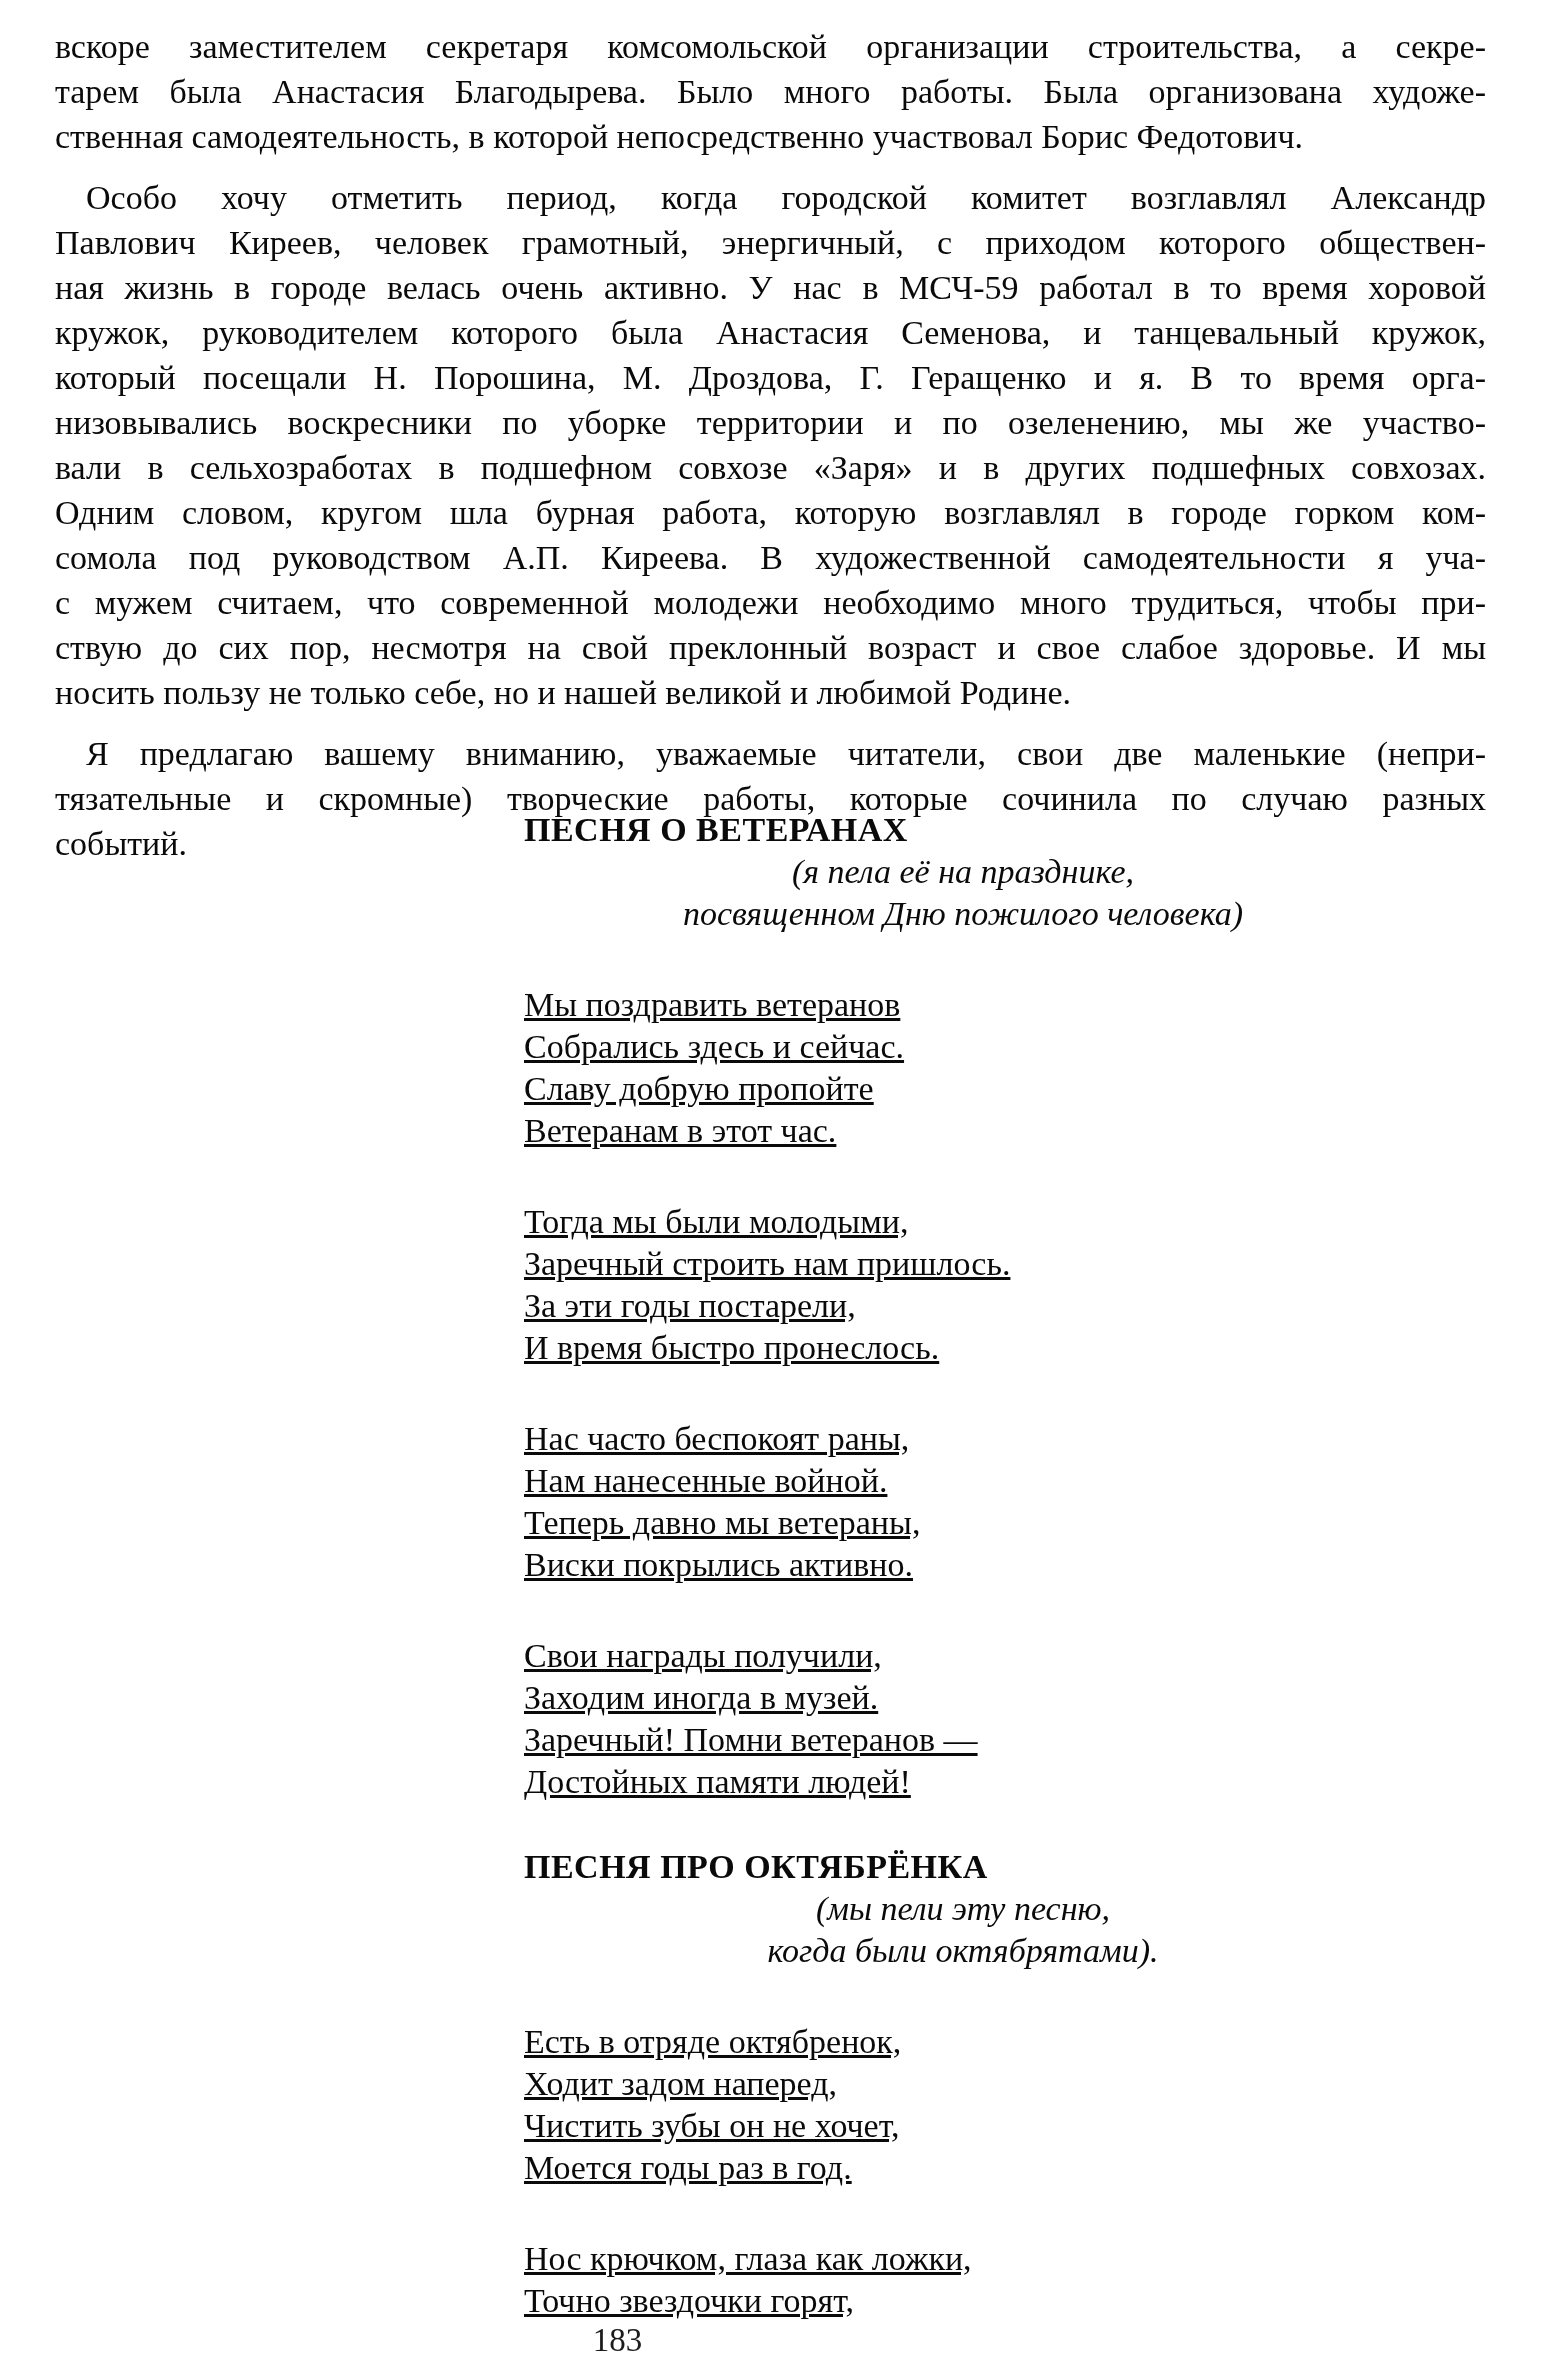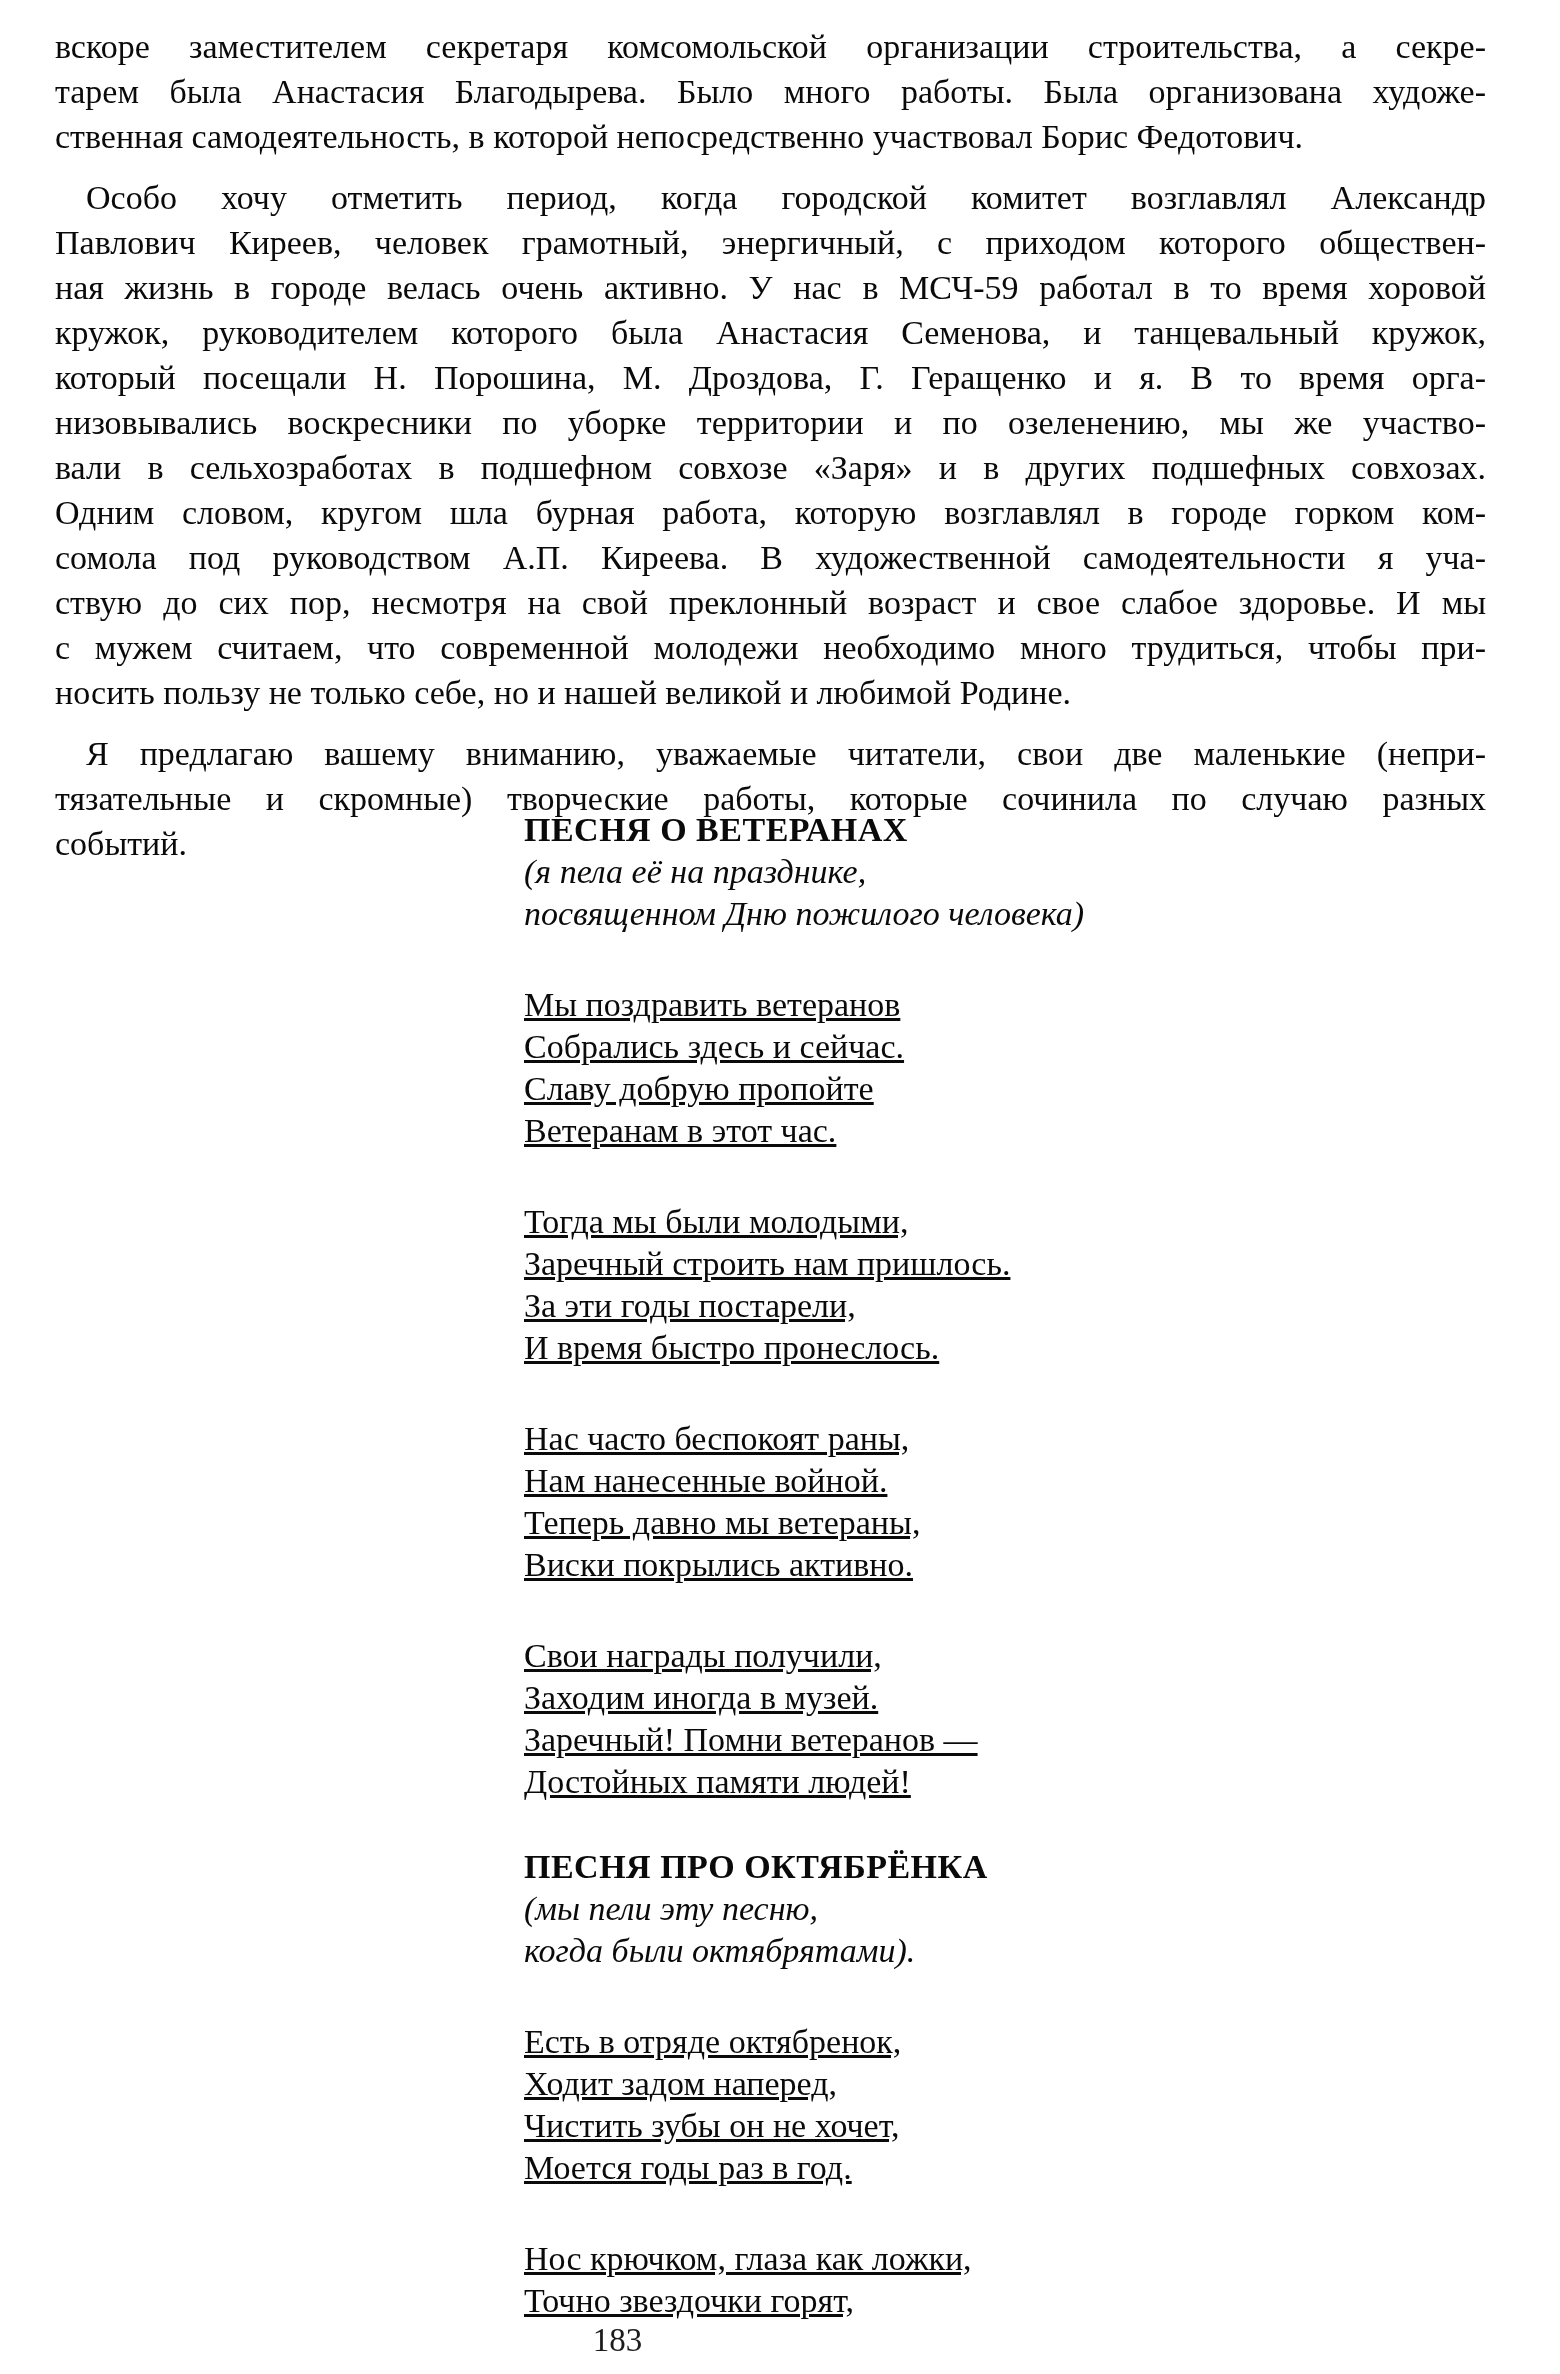--- a/index.html
+++ b/index.html
@@ -45,20 +45,21 @@
     font-size: 34px;
     line-height: 42px;
   }
   .poem + .poem { margin-top: 43px; }
   .poem-title {
     font-weight: bold;
     letter-spacing: 0.5px;
   }
   .poem-subtitle-line {
     font-style: italic;
+    text-align: center;
   }
   .stanza { margin-top: 49px; text-decoration: underline; }
   .poem-line { text-align: left; }
   .page-number {
     position: absolute;
     top: 2319px;
     left: 0;
     width: 1235px;
     text-align: center;
     font-size: 33px;
@@ -79,22 +80,22 @@
       <div class="para">
         <div class="line first-indent">Особо хочу отметить период, когда городской комитет возглавлял Александр</div>
         <div class="line">Павлович Киреев, человек грамотный, энергичный, с приходом которого обществен-</div>
         <div class="line">ная жизнь в городе велась очень активно. У нас в МСЧ-59 работал в то время хоровой</div>
         <div class="line">кружок, руководителем которого была Анастасия Семенова, и танцевальный кружок,</div>
         <div class="line">который посещали Н. Порошина, М. Дроздова, Г. Геращенко и я. В то время орга-</div>
         <div class="line">низовывались воскресники по уборке территории и по озеленению, мы же участво-</div>
         <div class="line">вали в сельхозработах в подшефном совхозе «Заря» и в других подшефных совхозах.</div>
         <div class="line">Одним словом, кругом шла бурная работа, которую возглавлял в городе горком ком-</div>
         <div class="line">сомола под руководством А.П. Киреева. В художественной самодеятельности я уча-</div>
+        <div class="line">с мужем считаем, что современной молодежи необходимо много трудиться, чтобы при-</div>
         <div class="line">ствую до сих пор, несмотря на свой преклонный возраст и свое слабое здоровье. И мы</div>
-        <div class="line">с мужем считаем, что современной молодежи необходимо много трудиться, чтобы при-</div>
         <div class="line last">носить пользу не только себе, но и нашей великой и любимой Родине.</div>
       </div>
       <div class="para">
         <div class="line first-indent">Я предлагаю вашему вниманию, уважаемые читатели, свои две маленькие (непри-</div>
         <div class="line">тязательные и скромные) творческие работы, которые сочинила по случаю разных</div>
         <div class="line last">событий.</div>
       </div>
     </main>
   <section class="poems">
       <div class="poem">

